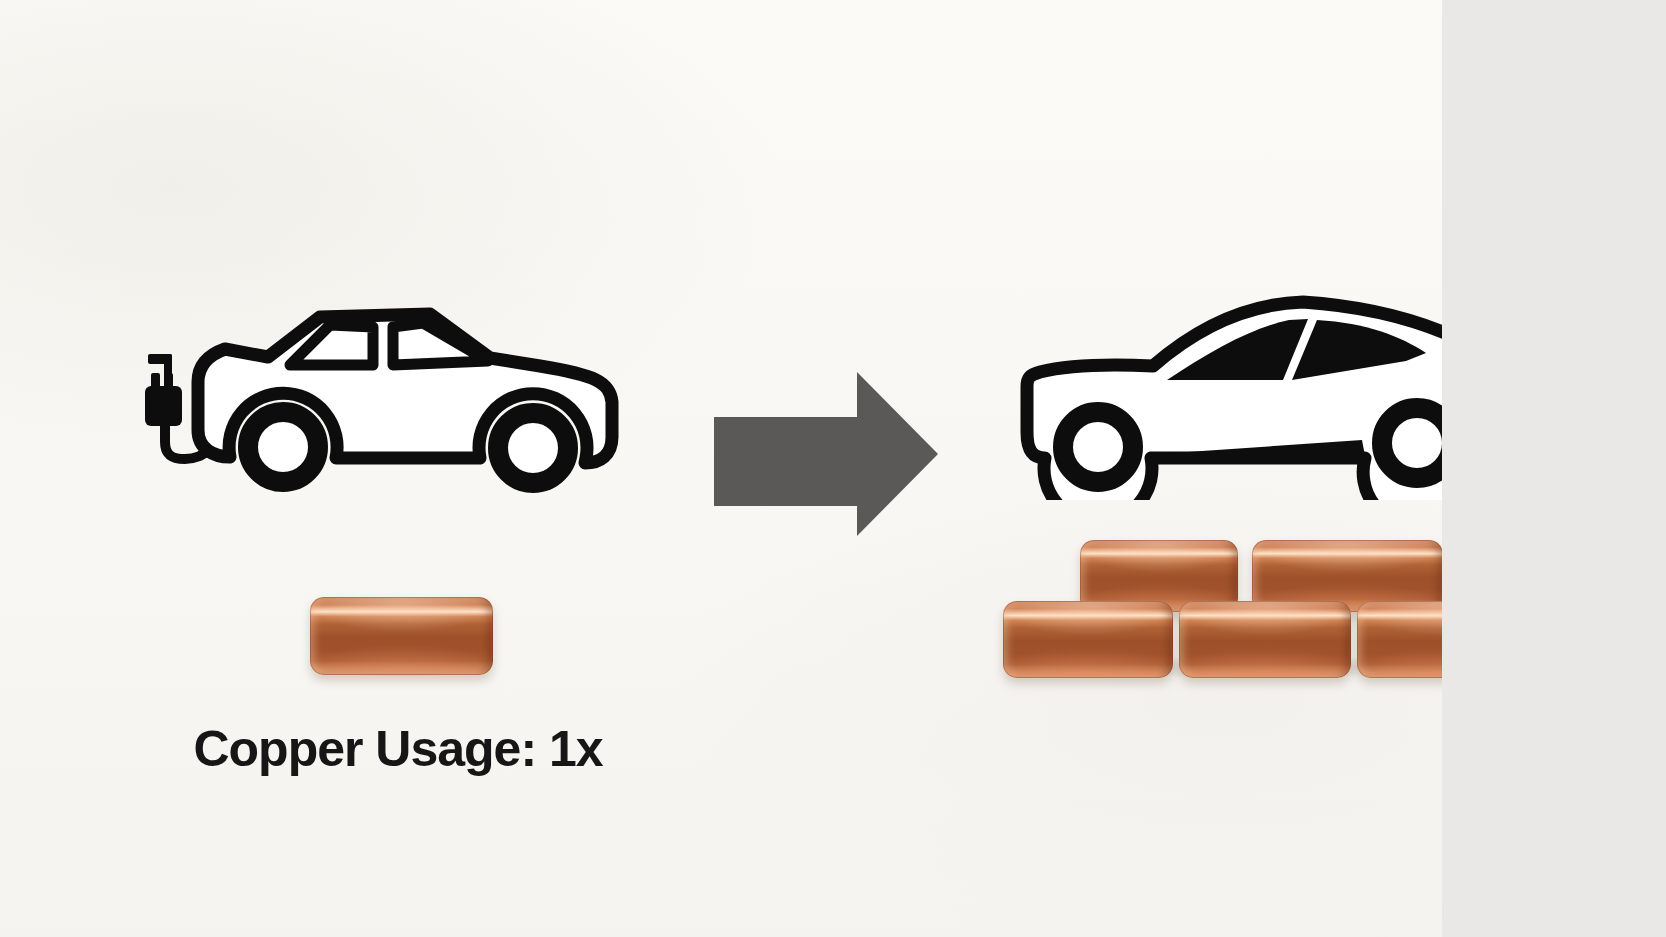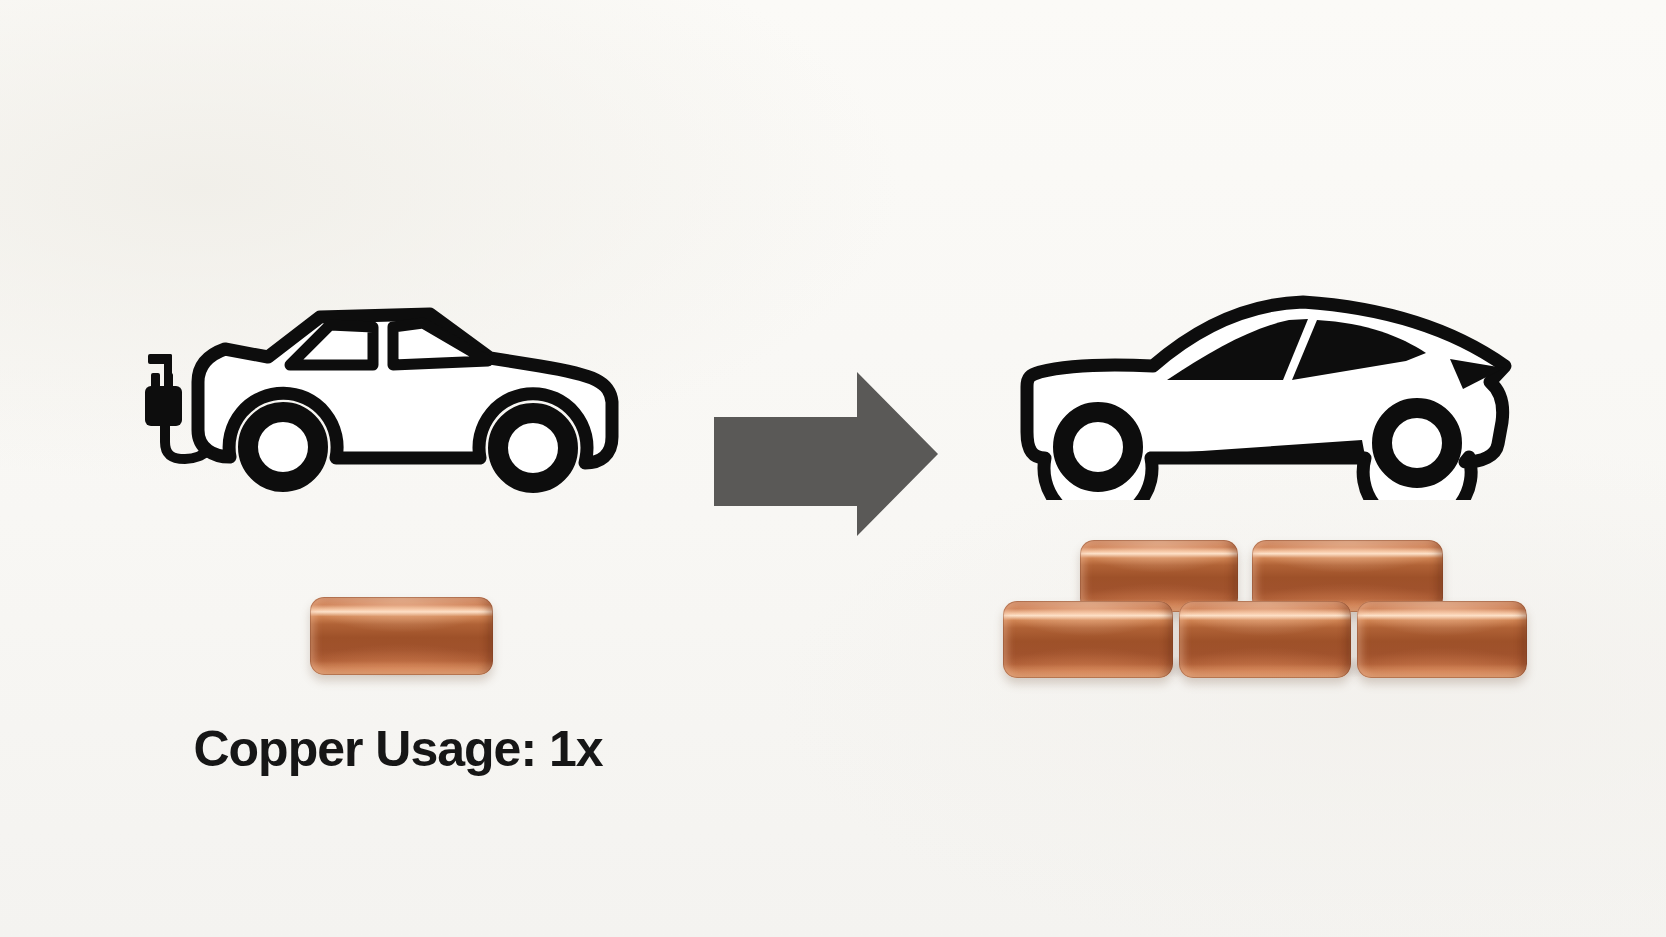--- a/index.html
+++ b/index.html
@@ -1,18 +1,18 @@
 <!DOCTYPE html>
 <html><head>
 <meta charset="utf-8">
 <style>
   html,body{margin:0;padding:0;background:#e9e8e6;}
   .stage{
     position:relative;
-    width:1666px;height:937px;
+    width:1442px;height:937px;
     overflow:hidden;
     background:
       radial-gradient(60% 45% at 12% 20%, rgba(240,238,232,.9) 0%, rgba(240,238,232,0) 70%),
       radial-gradient(55% 40% at 85% 75%, rgba(242,240,236,.8) 0%, rgba(242,240,236,0) 70%),
       linear-gradient(180deg,#fbfaf7 0%,#f8f7f4 55%,#f4f3f0 100%);
     font-family:"Liberation Sans", sans-serif;
   }
   .car-svg{position:absolute;}
   .arrow-svg{position:absolute;left:714px;top:372px;}
   .ingot{

